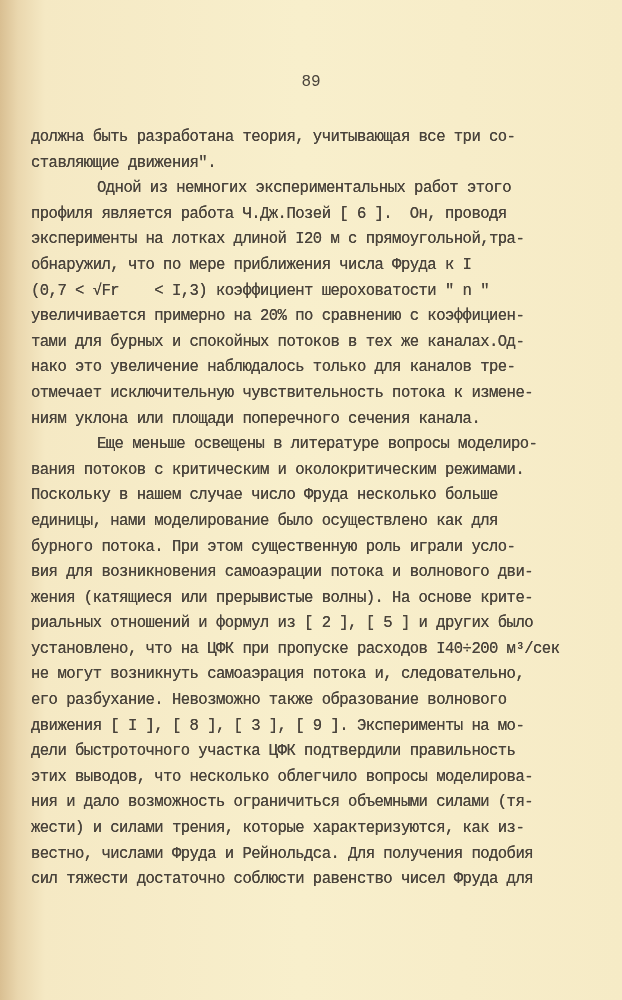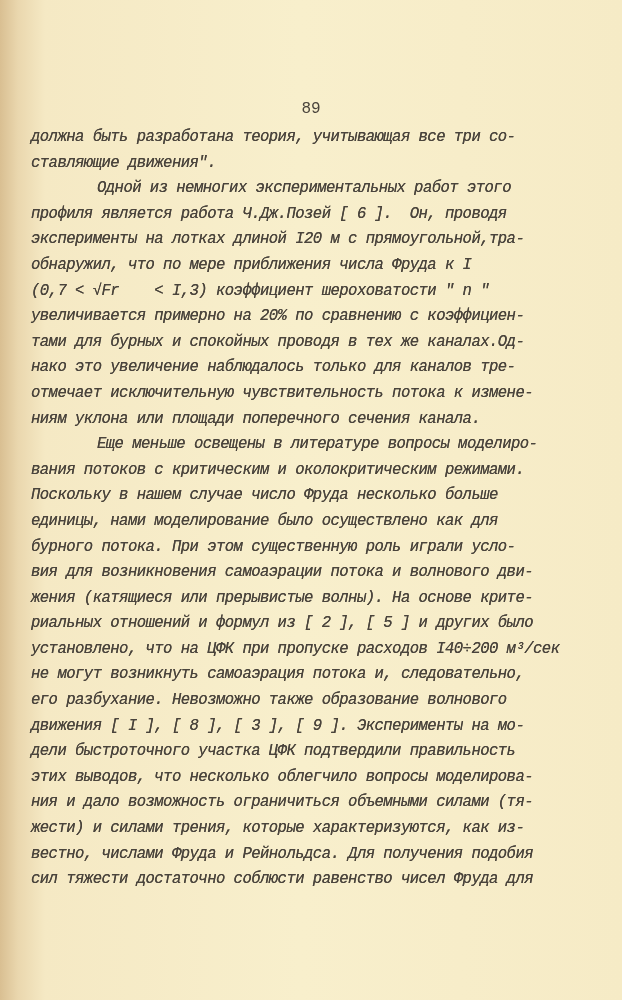--- a/index.html
+++ b/index.html
@@ -5,24 +5,24 @@
   html, body { margin:0; padding:0; }
   body {
     width:622px; height:1000px; overflow:hidden;
     background: linear-gradient(to right, #d9bf92 0px, #ead7ae 18px, #f5e9c4 45px, #f8efcc 300px, #f6ebc6 622px);
     font-family: "Liberation Mono", "DejaVu Sans Mono", monospace;
     color:#4a443c;
     position:relative;
   }
   .page-number {
     position:absolute; left:0; width:622px; top:73px;
-    text-align:center; font-size:16px; letter-spacing:0px;margin-top:27px;
+    text-align:center; font-size:16px; letter-spacing:0px;
   }
   .text-body {
-    position:absolute; left:31px; top:125px; width:570px;font-style:italic;
+    position:absolute; left:31px; top:125px; width:570px;
   }
   .line {
     height:25.6px; line-height:25.6px; font-size:15.6px;
     white-space:pre; letter-spacing:-0.55px;
     text-shadow: 0 0 0.4px #4a443c;
   }
   .indent { padding-left:66px; }
 </style>
 </head>
 <body>
@@ -32,21 +32,21 @@
 
   <div class="text-body">
     <div class="line">должна быть разработана теория, учитывающая все три со-</div>
     <div class="line">ставляющие движения".</div>
     <div class="line indent">Одной из немногих экспериментальных работ этого</div>
     <div class="line">профиля является работа Ч.Дж.Позей [ 6 ].  Он, проводя</div>
     <div class="line">эксперименты на лотках длиной I20 м с прямоугольной,тра-</div>
     <div class="line">обнаружил, что по мере приближения числа Фруда к I</div>
     <div class="line">(0,7 &lt; √Fr    &lt; I,3) коэффициент шероховатости " n "</div>
     <div class="line">увеличивается примерно на 20% по сравнению с коэффициен-</div>
-    <div class="line">тами для бурных и спокойных проводя в тех же каналах.Од-</div>
+    <div class="line">тами для бурных и спокойных потоков в тех же каналах.Од-</div>
     <div class="line">нако это увеличение наблюдалось только для каналов тре-</div>
     <div class="line">отмечает исключительную чувствительность потока к измене-</div>
     <div class="line">ниям уклона или площади поперечного сечения канала.</div>
     <div class="line indent">Еще меньше освещены в литературе вопросы моделиро-</div>
     <div class="line">вания потоков с критическим и околокритическим режимами.</div>
     <div class="line">Поскольку в нашем случае число Фруда несколько больше</div>
     <div class="line">единицы, нами моделирование было осуществлено как для</div>
     <div class="line">бурного потока. При этом существенную роль играли усло-</div>
     <div class="line">вия для возникновения самоаэрации потока и волнового дви-</div>
     <div class="line">жения (катящиеся или прерывистые волны). На основе крите-</div>

